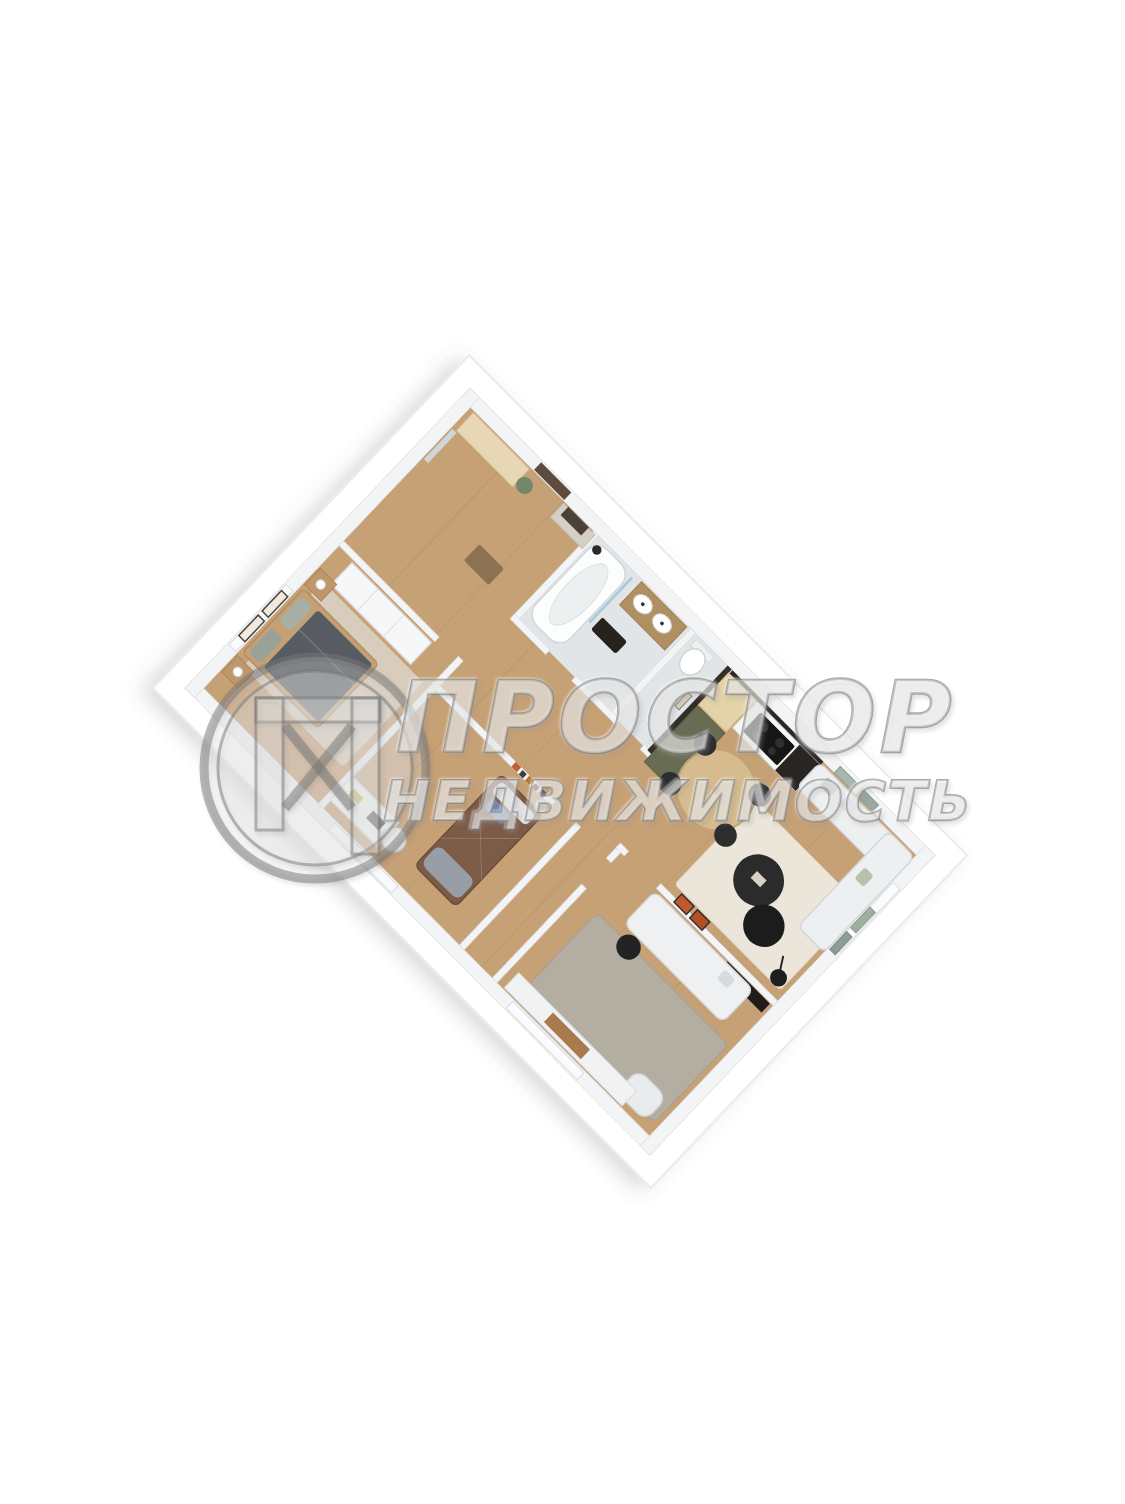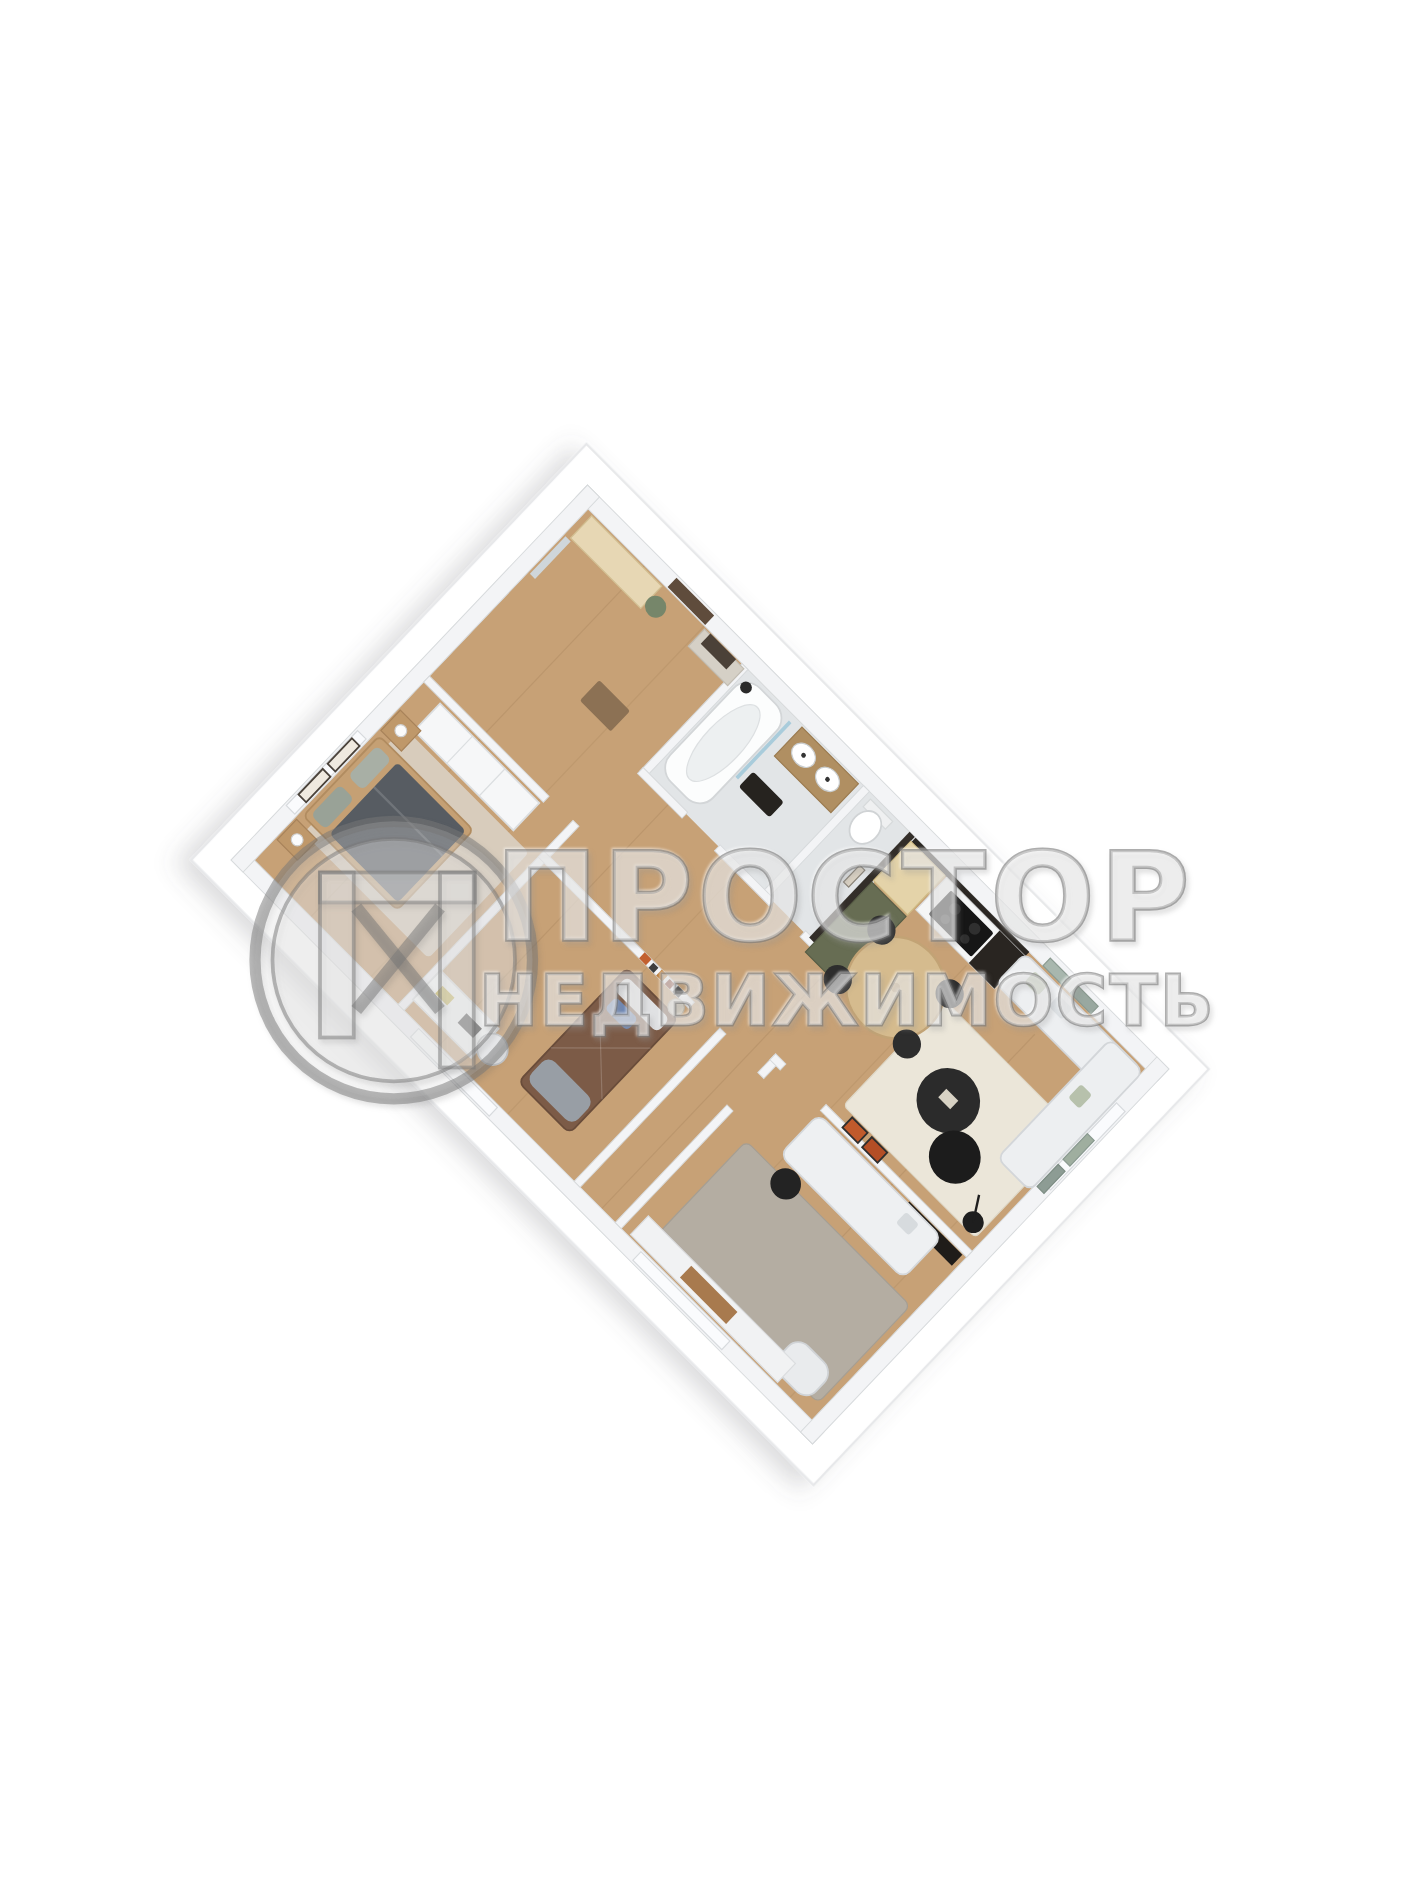--- a/index.html
+++ b/index.html
@@ -1,17 +1,17 @@
 <!DOCTYPE html>
 <html><head>
 <meta charset="utf-8">
 <style>
   html,body{margin:0;padding:0;background:#ffffff;}
   .stage{position:relative;width:1125px;height:1504px;background:#ffffff;overflow:hidden;
-         font-family:"DejaVu Sans","Liberation Sans",sans-serif;}
+         font-family:"DejaVu Sans","Liberation Sans",sans-serif;font-style:italic;}
   figure{margin:0;}
   svg{display:block;}
   .wm-text{
     font-family:"DejaVu Sans","Liberation Sans",sans-serif;
     font-weight:bold;
     fill:rgba(244,244,244,0.38);
     stroke:rgba(110,110,110,0.55);
     paint-order:stroke;
     filter:drop-shadow(2px 3px 2px rgba(90,90,90,0.35)) drop-shadow(-1px -1px 1px rgba(255,255,255,0.9));
   }

